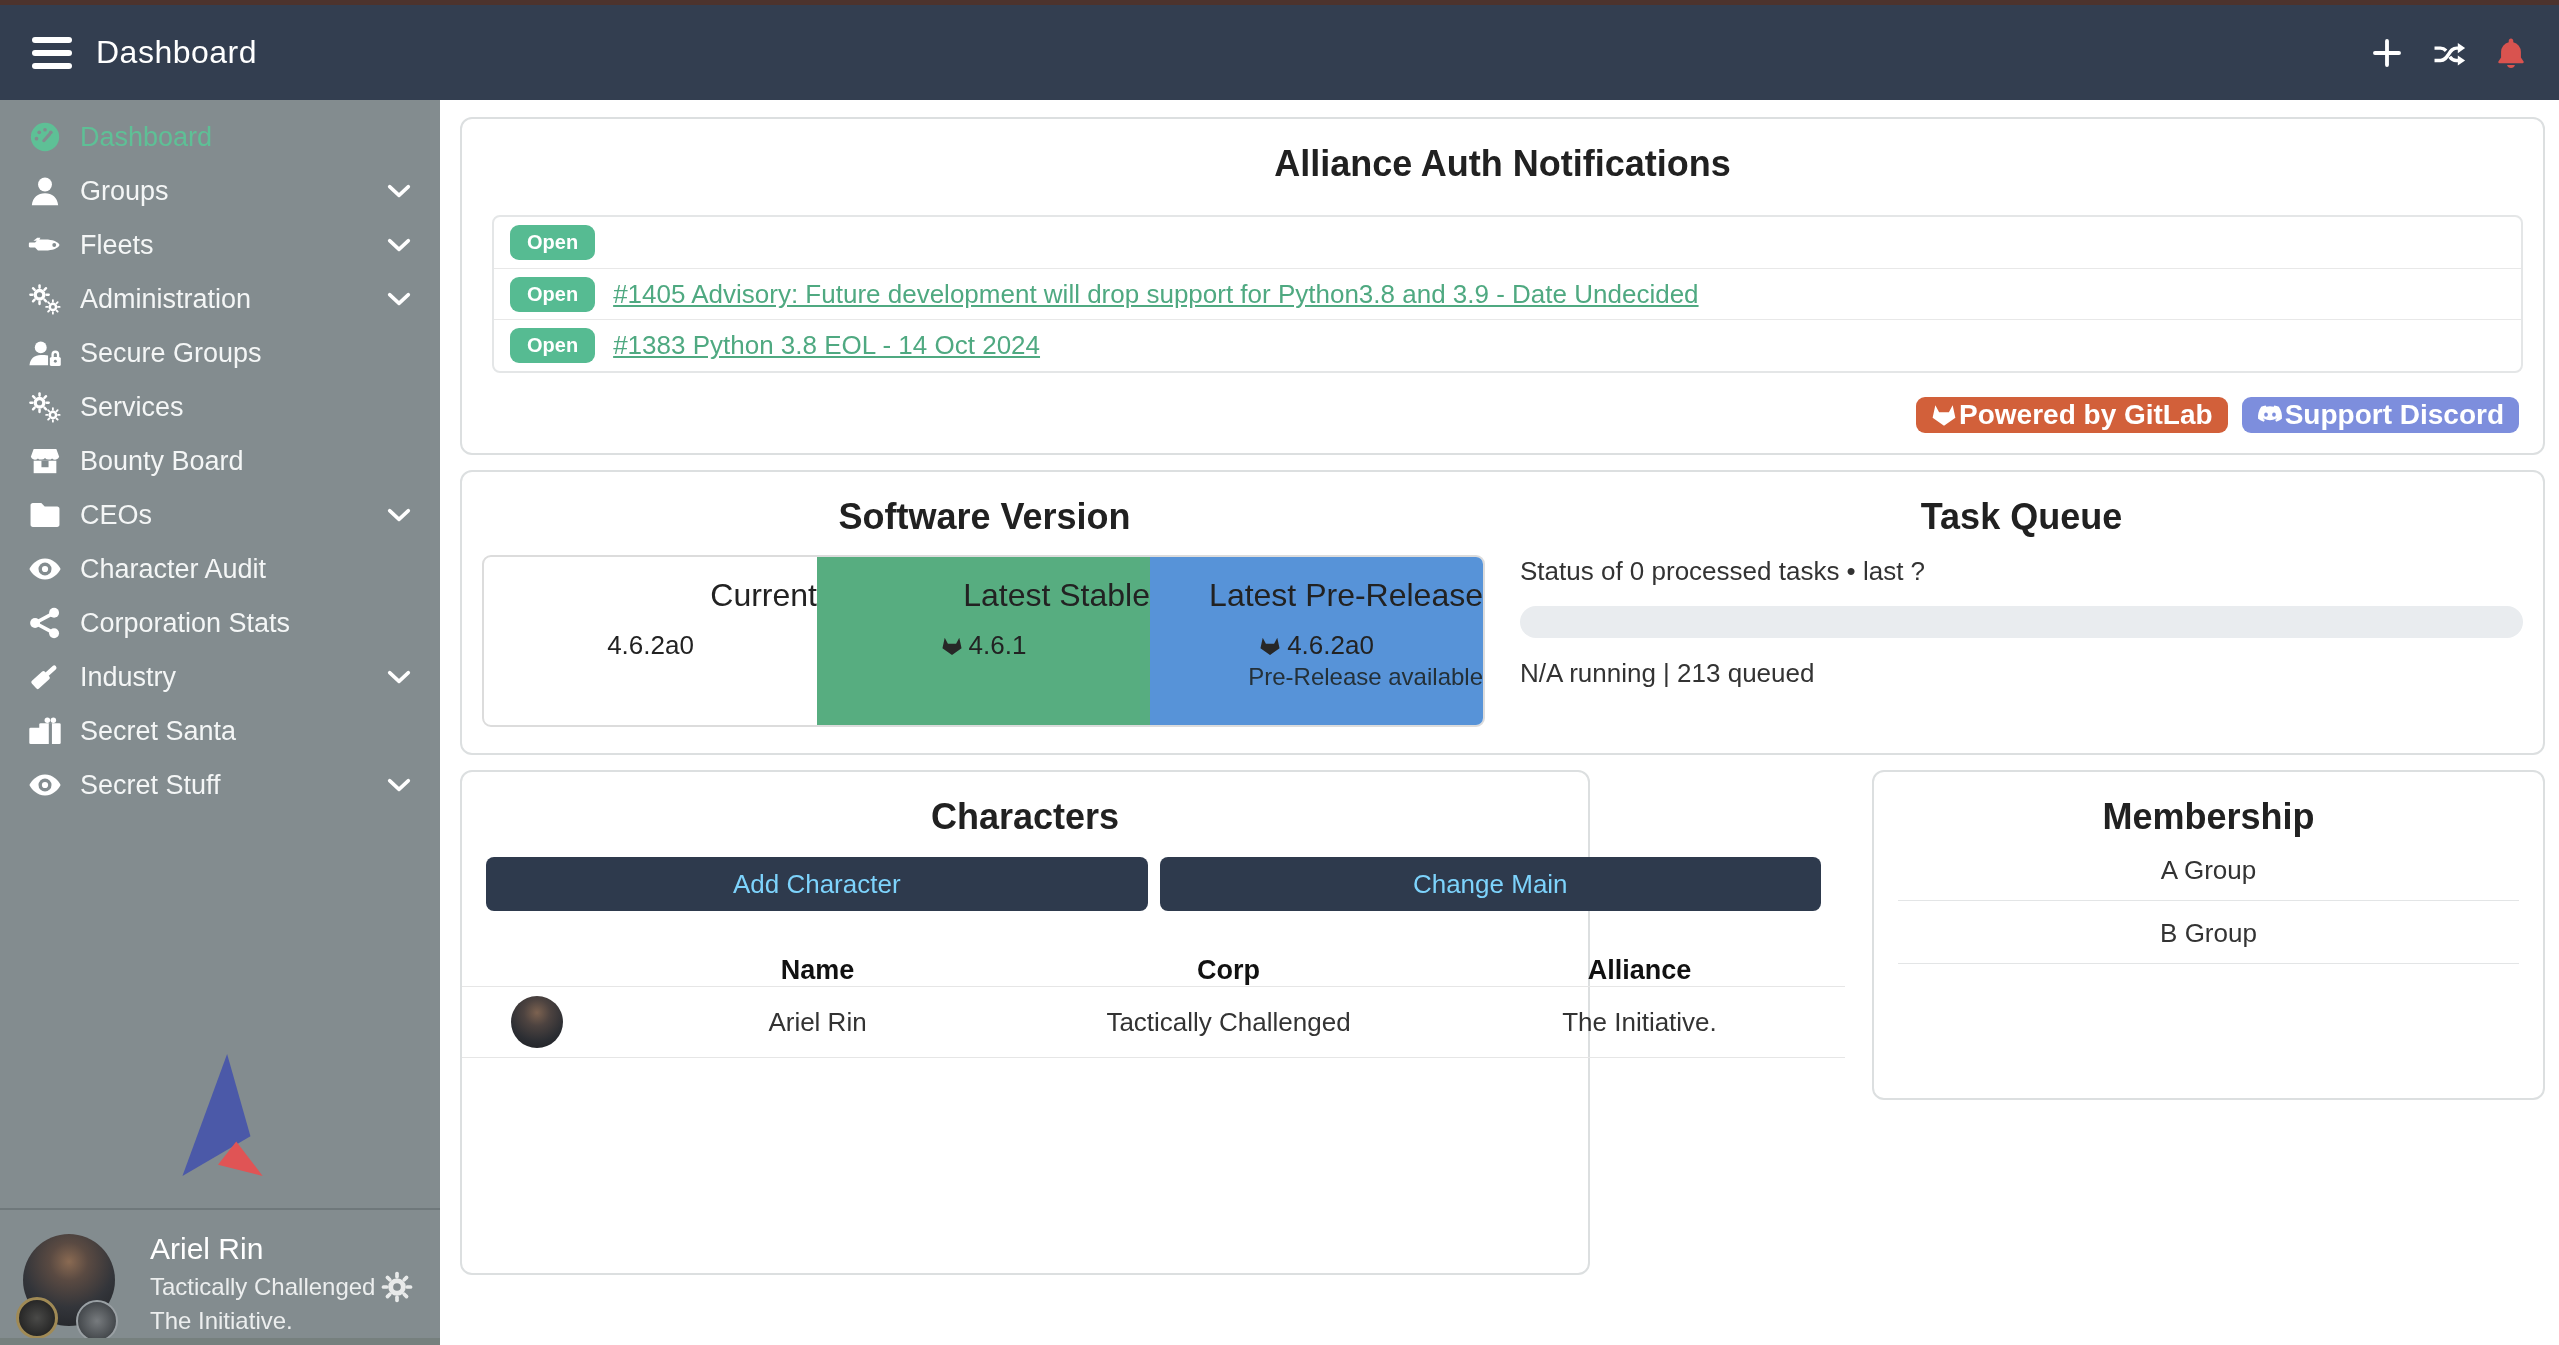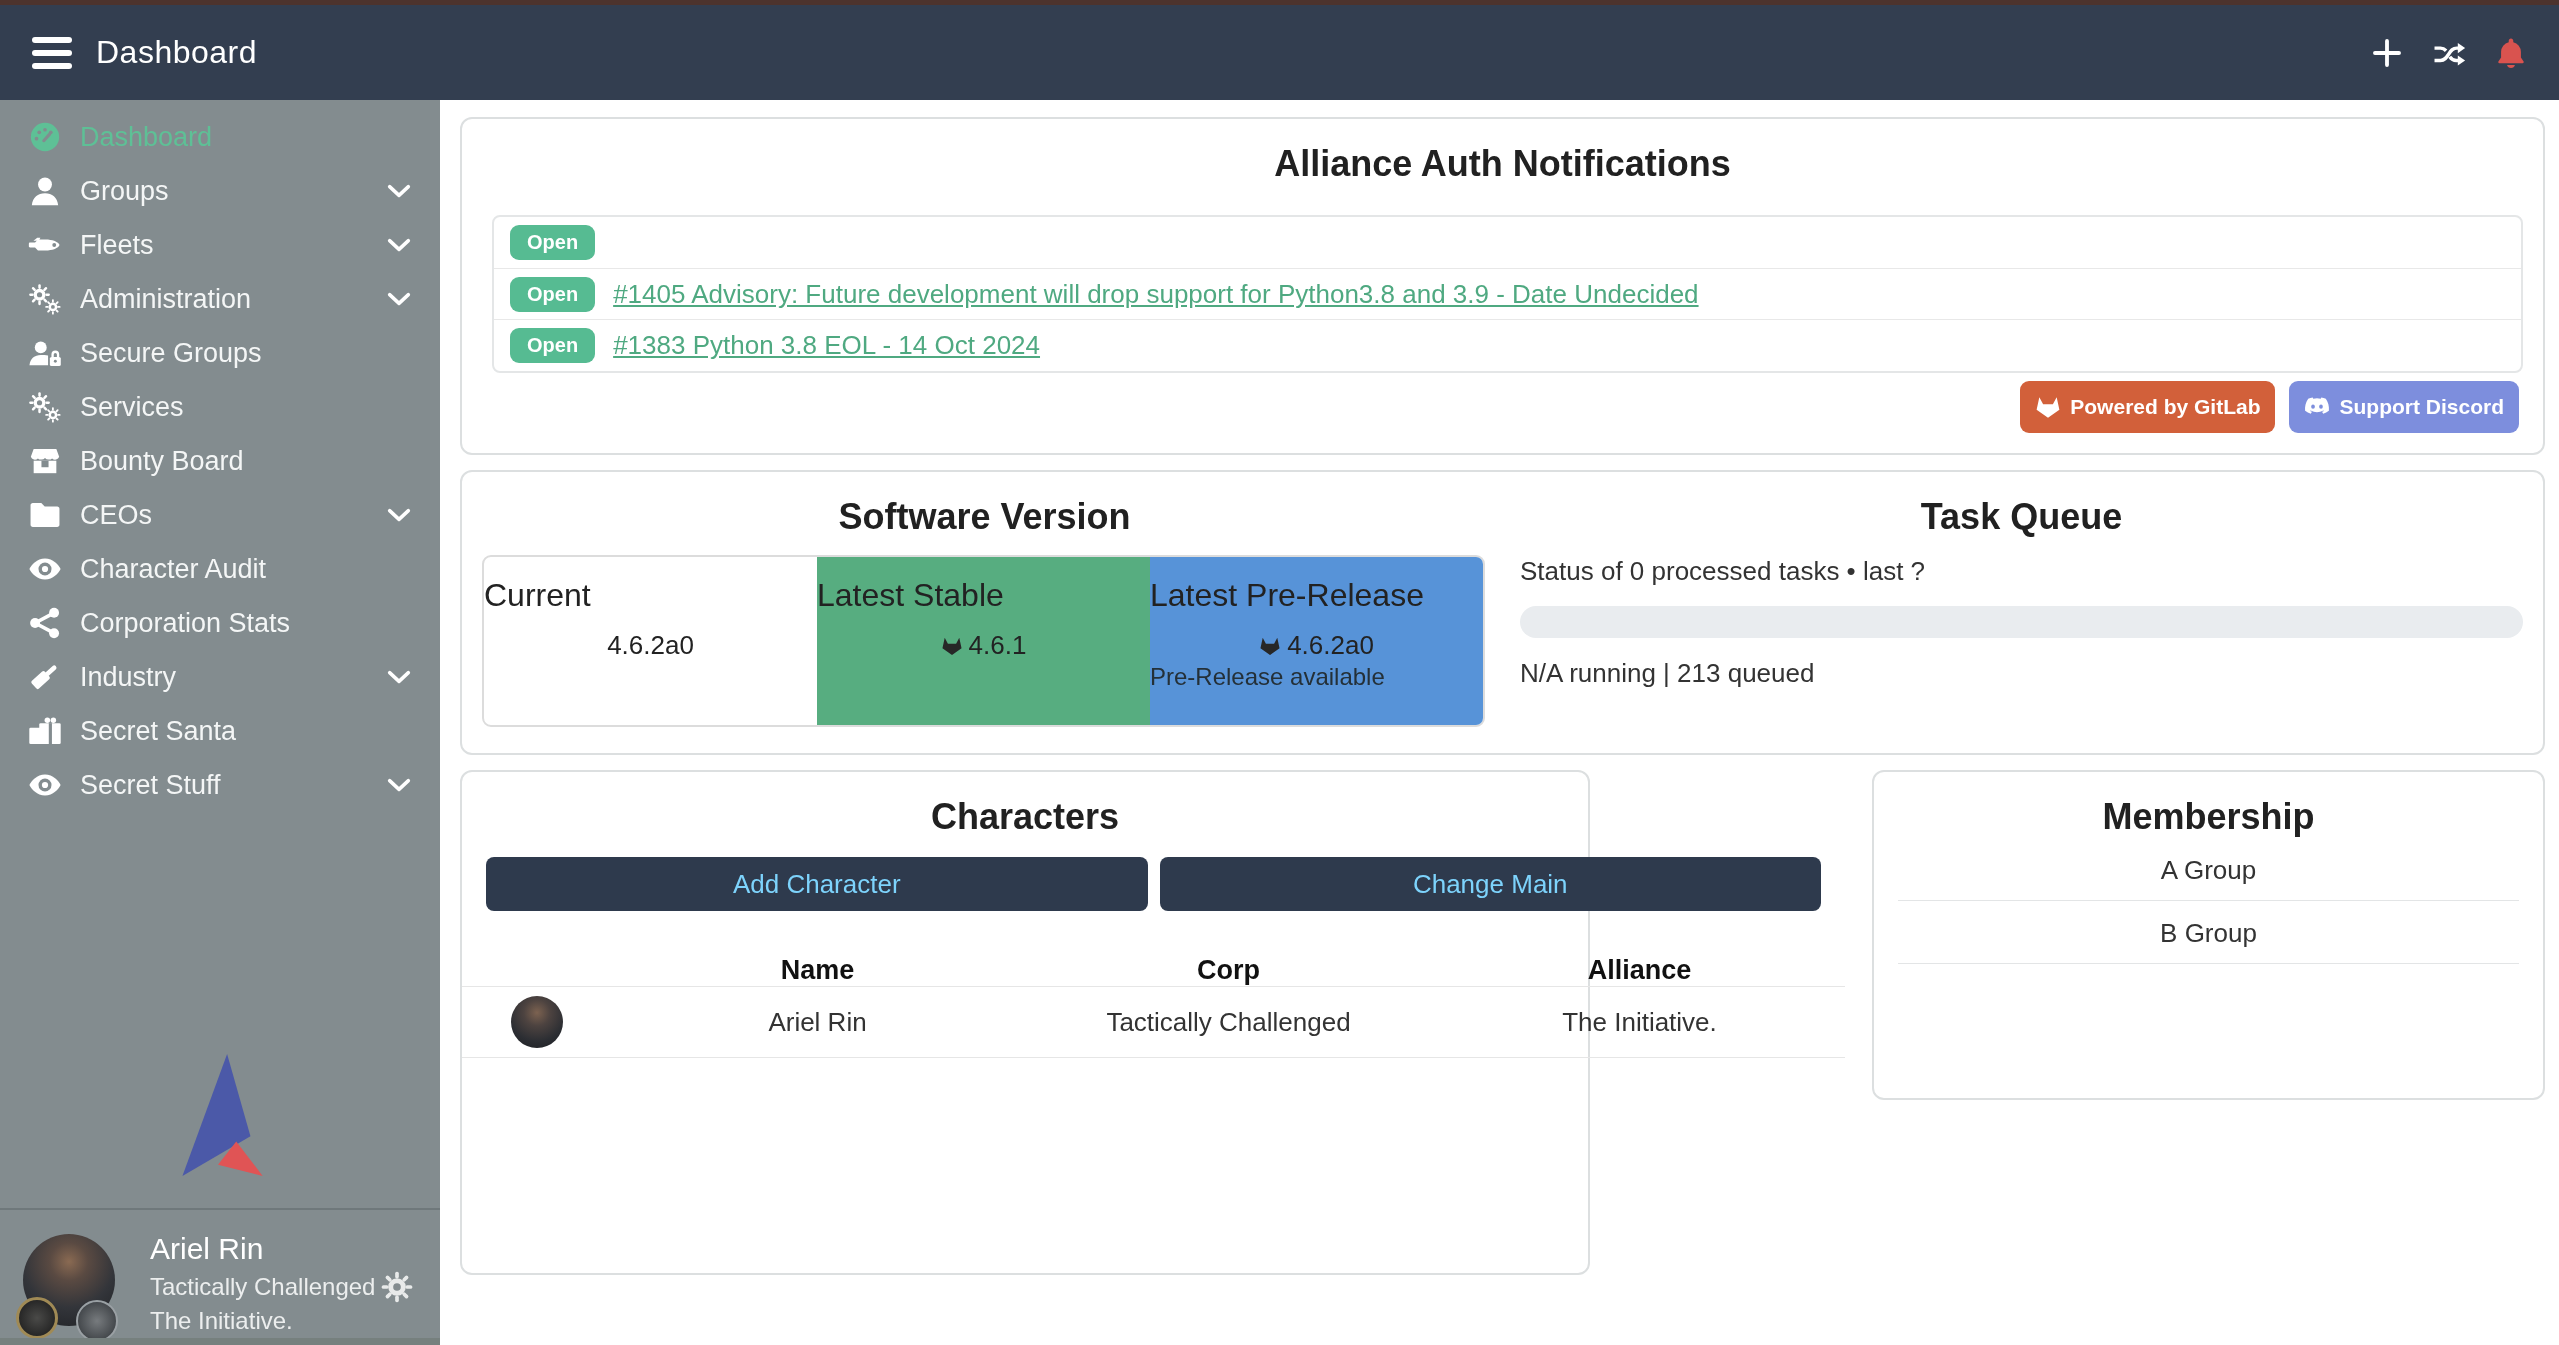--- a/index.html
+++ b/index.html
@@ -56,32 +56,32 @@
   .panel{position:absolute;background:#fff;border:2px solid #dcdfe0;border-radius:12px}
   .panel-title{font-size:36px;color:#212121;text-align:center;margin-top:24px}
   
   #notif-panel{left:20px;top:17px;width:2085px;height:338px}
   .notif-list{position:absolute;left:30px;top:96px;width:2031px;height:158px;border:2px solid #e4e6e7;border-radius:8px;overflow:hidden}
   .notif-row{height:51px;display:flex;align-items:center;padding-left:16px}
   .notif-row + .notif-row{border-top:1px solid #e8e8e8}
   .open-badge{background:#56bb92;color:#fff;font-size:20px;font-weight:bold;padding:6px 17px;border-radius:9px;margin-right:18px}
   .notif-link{color:var(--link);font-size:26px;text-decoration:underline;cursor:pointer}
   .footer-badges{position:absolute;right:24px;bottom:20px;display:flex;gap:14px}
-  .fbadge{height:52px;display:flex;align-items:center;gap:9px;padding:0 15px;border-radius:9px;color:#fff;
-    font-size:21px;font-weight:bold;cursor:pointer}
+  .fbadge{height:36px;display:flex;align-items:center;gap:2px;padding:0 15px;border-radius:9px;color:#fff;
+    font-size:28px;font-weight:bold;cursor:pointer}
   .fbadge svg{width:26px;height:24px}
   .fbadge.gitlab{background:#d2603a}
   .fbadge.discord{background:#7d8edd}
   
   #version-panel{left:20px;top:370px;width:2085px;height:285px}
   .half-title{position:absolute;font-size:36px;color:#212121;text-align:center;top:24px}
   .ht-left{left:0;width:1045px}
   .ht-right{left:1058px;width:1003px}
   .ver-box{position:absolute;left:20px;top:83px;width:1003px;height:172px;border:2px solid #dcdcdc;border-radius:9px;display:flex;overflow:hidden}
-  .ver-col{flex:1;text-align:left;padding-top:20px}
+  .ver-col{flex:1;text-align:right;padding-top:20px}
   .ver-col .v-label{font-size:32px;color:#222}
   .ver-col .v-value{font-size:26px;margin-top:16px;display:flex;align-items:center;justify-content:center;gap:6px;color:#222}
   .ver-col .v-note{font-size:24px;margin-top:2px;color:#243038}
   .ver-col.stable{background:#57ad80;color:#212b33}
   .ver-col.pre{background:#5793d8;color:#212b33}
   .v-tanuki{width:22px;height:20px;color:#272727}
   .tq-status{position:absolute;left:1058px;top:84px;font-size:26px;color:#333}
   .tq-bar{position:absolute;left:1058px;top:134px;width:1003px;height:32px;background:#e9ecef;border-radius:16px;overflow:hidden}
   .tq-bar-fill{height:100%;width:0%;background:#57ad80}
   .tq-queue{position:absolute;left:1058px;top:186px;font-size:26px;color:#333}

